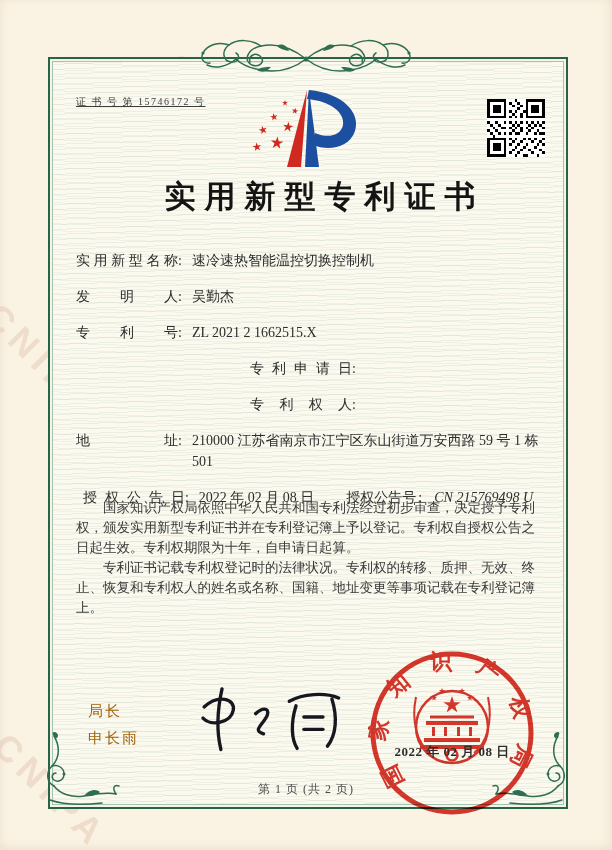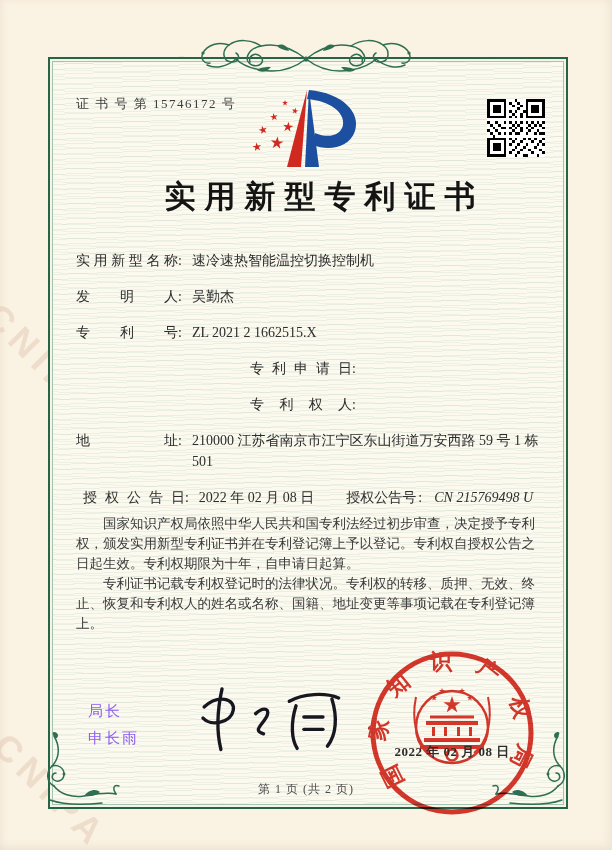--- a/index.html
+++ b/index.html
@@ -19,37 +19,37 @@
   .frame{
     position:absolute;left:48px;top:57px;width:516px;height:748px;
     border:2px solid #266448;
     box-shadow:inset 0 0 0 2px #f7f3e6, inset 0 0 0 3px #a3c4b0;
     background-color:#fcf9ef;
     background-image:
       repeating-linear-gradient(178deg, rgba(125,168,140,.13) 0 1px, transparent 1px 5px),
       repeating-linear-gradient(182deg, rgba(125,168,140,.10) 0 1px, transparent 1px 7px);
   }
   .orn{position:absolute;pointer-events:none;}
-  .cert-no{position:absolute;left:76px;top:95px;font-size:13px;letter-spacing:1.5px;color:#3d3d3d;}
+  .cert-no{position:absolute;left:76px;top:95px;font-size:10px;letter-spacing:1.5px;color:#3d3d3d;text-decoration:underline;}
   .logo{position:absolute;left:243px;top:87px;}
   .qr{position:absolute;left:487px;top:99px;}
   .title{
     position:absolute;left:0;right:0;top:176px;text-align:center;
     font-size:31px;font-weight:bold;letter-spacing:9px;text-indent:9px;color:#141414;margin-left:28px;
   }
   .fields{position:absolute;left:76px;top:250px;width:464px;font-size:14px;line-height:21px;color:#2d2d2d;}
   .row{display:flex;align-items:flex-start;margin-bottom:15px;justify-content:center;}
   .lab{display:inline-block;width:102px;flex:none;text-align-last:justify;text-align:justify;}
   .col{flex:none;margin-right:10px;}
   .val{flex:1;}
   .lab2{flex:none;margin-left:32px;}
   .val2{flex:none;margin-left:2px;font-style:italic;}
-  .paras{position:absolute;left:76px;top:498px;width:462px;font-size:13.5px;line-height:20px;color:#3a3a3a;margin-top:16px;}
+  .paras{position:absolute;left:76px;top:498px;width:462px;font-size:13.5px;line-height:20px;color:#3a3a3a;}
   .paras p{margin:0;text-indent:2em;}
-  .sig-block{position:absolute;left:88px;top:698px;font-size:15px;letter-spacing:2px;color:#8b5cf6;line-height:27px;}
+  .sig-block{position:absolute;left:88px;top:698px;font-size:15px;letter-spacing:2px;color:#a16207;line-height:27px;}
   .sig-svg{position:absolute;left:183px;top:680px;}
   .seal{
     position:absolute;left:368px;top:649px;width:168px;height:168px;
     mix-blend-mode:multiply;opacity:.93;
   }
   .seal-date{
     position:absolute;left:0;right:0;top:94px;text-align:center;
     font-size:13px;font-weight:bold;letter-spacing:.5px;color:#1c1c1c;white-space:nowrap;
   }
   .page-num{position:absolute;left:0;right:0;top:781px;text-align:center;font-size:12px;letter-spacing:1px;color:#4c4c4c;}

